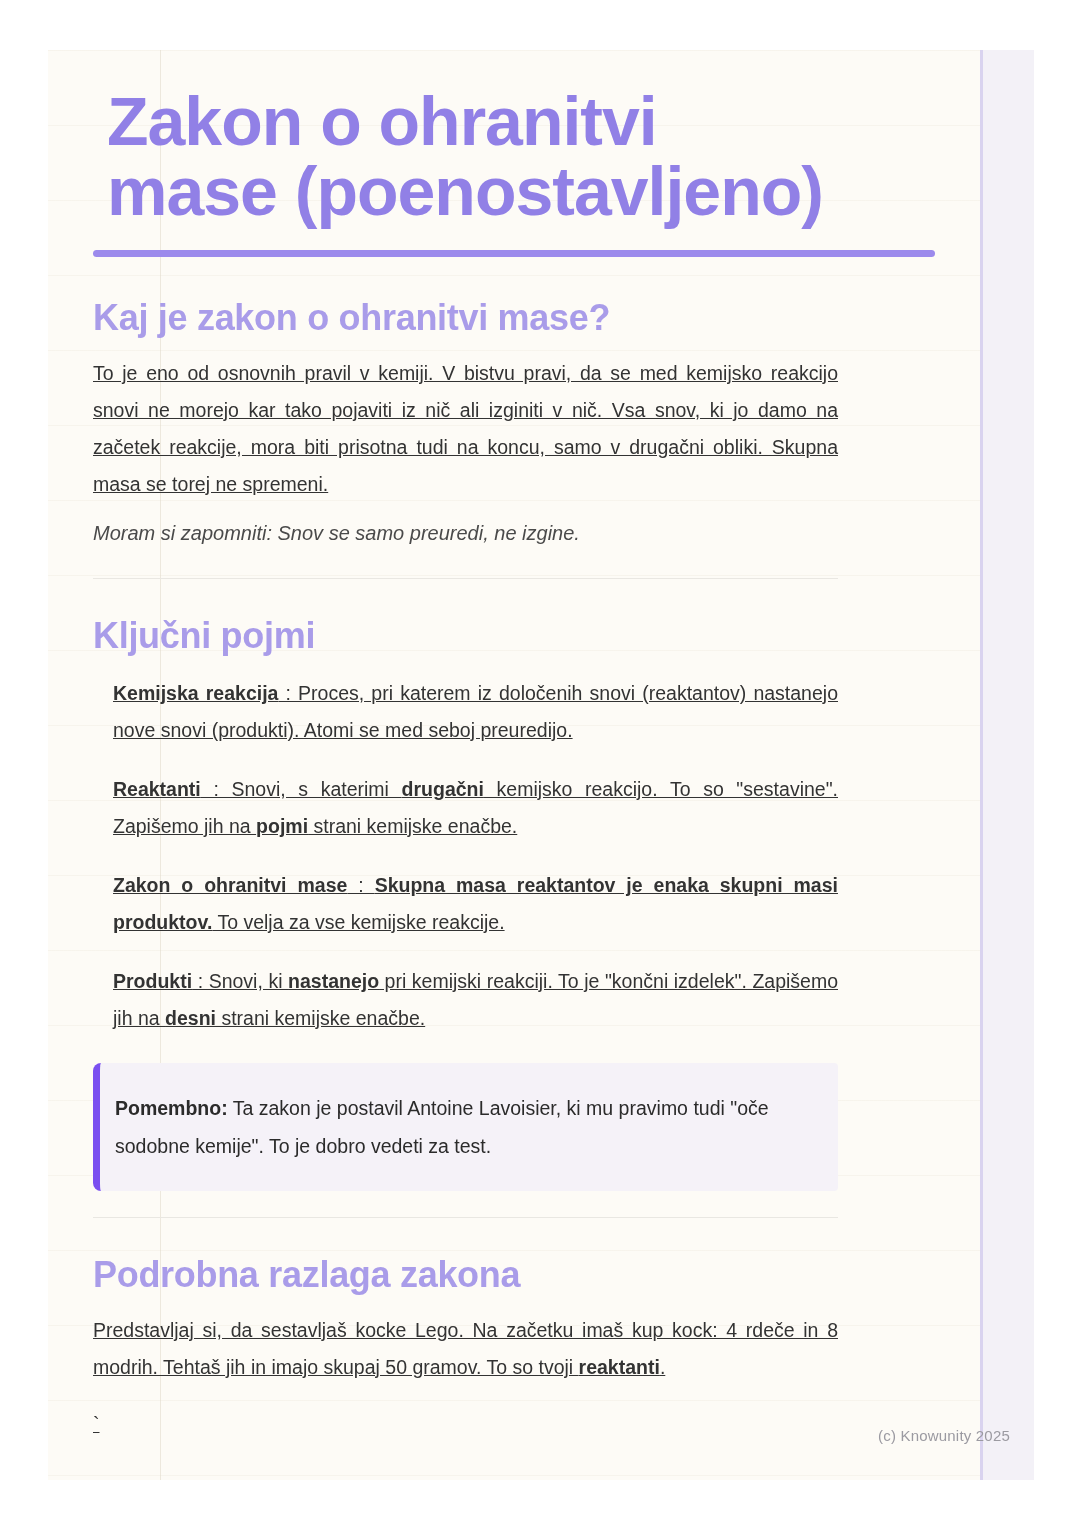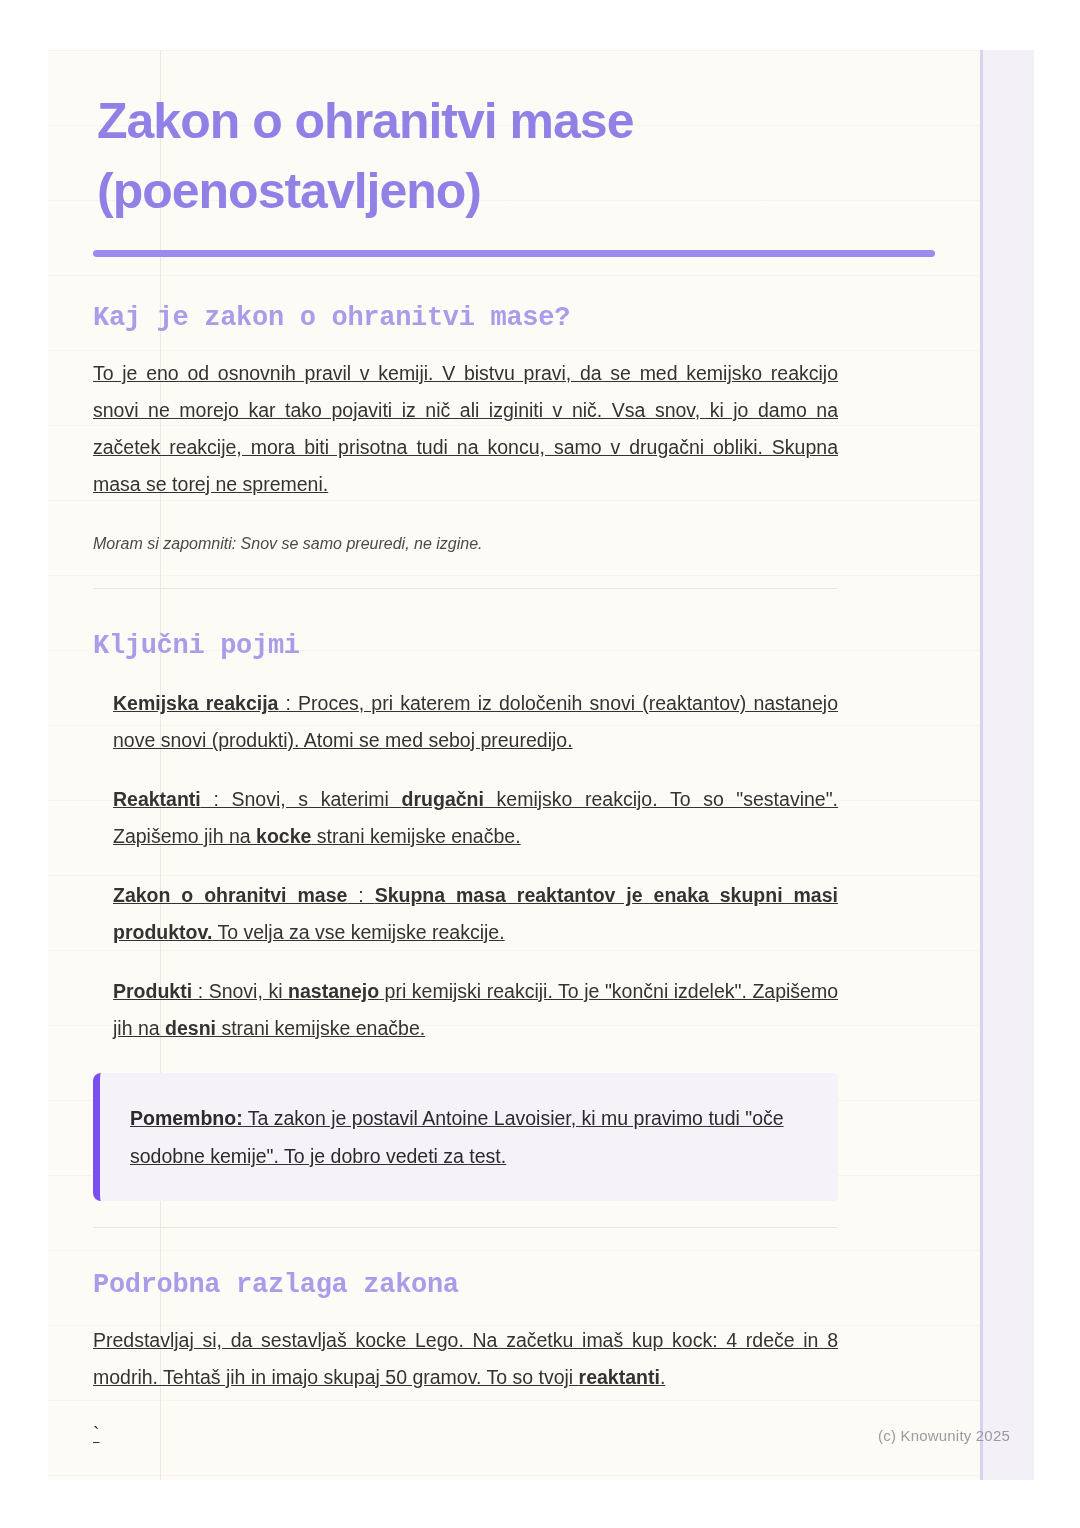--- a/index.html
+++ b/index.html
@@ -28,62 +28,60 @@
   .right-strip{
     position:absolute;top:0;right:0;width:54px;height:100%;
     background:#f3f1f7;
     border-left:3px solid #d9d3ef;
     box-sizing:border-box;
   }
   .content{
     position:absolute;left:45px;top:0;width:745px;
   }
   h1{
-    margin:36px 0 0 4px;
-    font-size:50px;line-height:70px;font-weight:800;
+    margin:36px 0 0 14px;
+    font-size:68px;line-height:70px;font-weight:800;
     letter-spacing:-1px;
     color:var(--title-color,#9180e6);
   }
   .title-rule{
     margin-top:24px;width:842px;height:7px;border-radius:4px;
     background:var(--rule-color,#9c8aec);
   }
   h2{
     margin:40px 0 0 0;
-    font-size:27px;line-height:34px;font-weight:700;
+    font-size:36px;line-height:34px;font-weight:700;
     letter-spacing:-0.3px;
     color:var(--heading-color,#a99ce9);
-    font-family:Liberation Mono, monospace;
   }
   p.body{
     margin:20px 0 0 0;
     font-size:19.5px;line-height:37px;
     text-align:justify;
     color:#333;
     text-decoration:underline;
   }
   p.def{margin-top:22px;margin-left:20px;}
   p.note{
-    margin:22px 0 0 0;
-    font-size:16px;line-height:37px;
+    margin:12px 0 0 0;
+    font-size:20px;line-height:37px;
     font-style:italic;color:#4a4a4a;
   }
   hr.divider{
     border:0;height:1px;margin:26px 0 0 0;
     background:#e9e7e2;
   }
   .callout{
     margin-top:26px;
     background:var(--callout-bg,#f5f2f8);
     border-left:7px solid var(--callout-border,#7a4ff0);
     border-radius:8px 4px 4px 8px;
-    padding:26px 30px;
+    padding:26px 15px;
     box-sizing:border-box;
     width:745px;
-    text-decoration:underline;
   }
   .callout p{margin:0;font-size:19.5px;line-height:38px;text-align:left;color:#2b2b2b;}
   .stray{margin-top:18px;text-align:left;}
   .footer{
     position:absolute;right:70px;bottom:84px;
     font-size:15px;color:#9b9aa1;
     letter-spacing:0.2px;
     z-index:5;
   }
 </style>
@@ -102,21 +100,21 @@
     <h2 style="margin-top:44px;">Kaj je zakon o ohranitvi mase?</h2>
     <p class="body">To je eno od osnovnih pravil v kemiji. V bistvu pravi, da se med kemijsko reakcijo snovi ne morejo kar tako pojaviti iz nič ali izginiti v nič. Vsa snov, ki jo damo na začetek reakcije, mora biti prisotna tudi na koncu, samo v drugačni obliki. Skupna masa se torej ne spremeni.</p>
     <p class="note">Moram si zapomniti: Snov se samo preuredi, ne izgine.</p>
 
     <hr class="divider">
 
     <h2>Ključni pojmi</h2>
 
     <p class="body def"><strong>Kemijska reakcija</strong><span> : Proces, pri katerem iz določenih snovi (reaktantov) nastanejo nove snovi (produkti). Atomi se med seboj preuredijo.</span></p>
 
-    <p class="body def"><strong>Reaktanti</strong><span> : Snovi, s katerimi </span><strong>drugačni</strong><span> kemijsko reakcijo. To so "sestavine". Zapišemo jih na </span><strong>kocke</strong><span> strani kemijske enačbe.</span></p>
+    <p class="body def"><strong>Reaktanti</strong><span> : Snovi, s katerimi </span><strong>drugačni</strong><span> kemijsko reakcijo. To so "sestavine". Zapišemo jih na </span><strong>pojmi</strong><span> strani kemijske enačbe.</span></p>
 
     <p class="body def"><strong>Zakon o ohranitvi mase</strong><span> : </span><strong>Skupna masa reaktantov je enaka skupni masi produktov.</strong><span> To velja za vse kemijske reakcije.</span></p>
 
     <p class="body def"><strong>Produkti</strong><span> : Snovi, ki </span><strong>nastanejo</strong><span> pri kemijski reakciji. To je "končni izdelek". Zapišemo jih na </span><strong>desni</strong><span> strani kemijske enačbe.</span></p>
 
     <div class="callout">
       <p><strong>Pomembno:</strong><span> Ta zakon je postavil Antoine Lavoisier, ki mu pravimo tudi "oče sodobne kemije". To je dobro vedeti za test.</span></p>
     </div>
 
     <hr class="divider">

